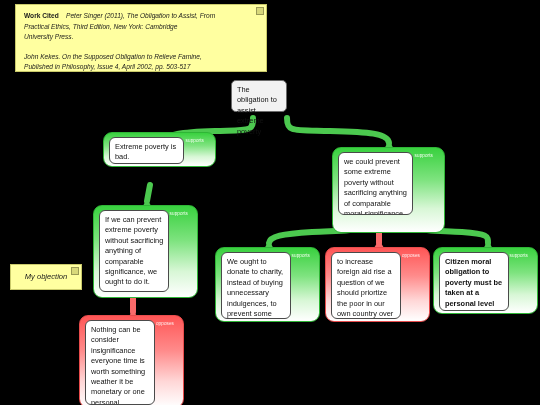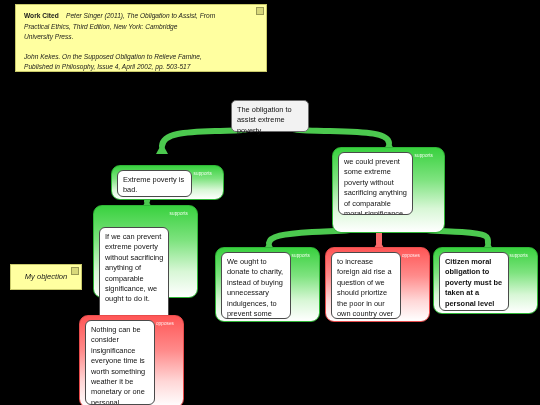--- a/index.html
+++ b/index.html
@@ -32,34 +32,34 @@
   .card.plain{background:#f2f2f2;border:1px solid #6b6b6b;}
   .card .inner{position:absolute;left:5px;top:4px;background:#fff;
                border:1px solid #4a4a4a;border-radius:6px;
                padding:4px 4px 3px 5px;box-sizing:border-box;
                font-size:7.4px;line-height:10.4px;color:#111;overflow:hidden;}
   .card .reltag{position:absolute;top:5px;font-size:4.6px;color:#f4fff0;
                 letter-spacing:.1px;white-space:nowrap;}
   .card.opp .reltag{color:#fff0f0;}
 
   
-  #n-root{left:231px;top:100px;width:78px;height:32px;border-radius:5px;}
+  #n-root{left:231px;top:80px;width:56px;height:32px;border-radius:5px;}
   #n-root .inner{position:static;border:none;border-radius:0;background:transparent;
                  padding:4px 4px 0 5px;}
 
-  #n-extreme{left:103px;top:165px;width:113px;height:35px;margin-left:8px;}
+  #n-extreme{left:103px;top:132px;width:113px;height:35px;}
   #n-extreme .inner{width:75px;height:27px;}
   #n-extreme .reltag{right:11px;}
 
   #n-could{left:332px;top:147px;width:113px;height:86px;}
   #n-could .inner{width:75px;height:63px;}
   #n-could .reltag{right:11px;}
 
   #n-ifwe{left:93px;top:205px;width:105px;height:93px;}
-  #n-ifwe .inner{width:70px;height:110px;margin-top:17px;}
+  #n-ifwe .inner{width:70px;height:82px;}
   #n-ifwe .reltag{right:9px;}
 
   #n-nothing{left:79px;top:315px;width:105px;height:93px;}
   #n-nothing .inner{width:70px;height:85px;}
   #n-nothing .reltag{right:9px;}
 
   #n-donate{left:215px;top:247px;width:105px;height:75px;}
   #n-donate .inner{width:70px;height:67px;}
   #n-donate .reltag{right:9px;}
 

